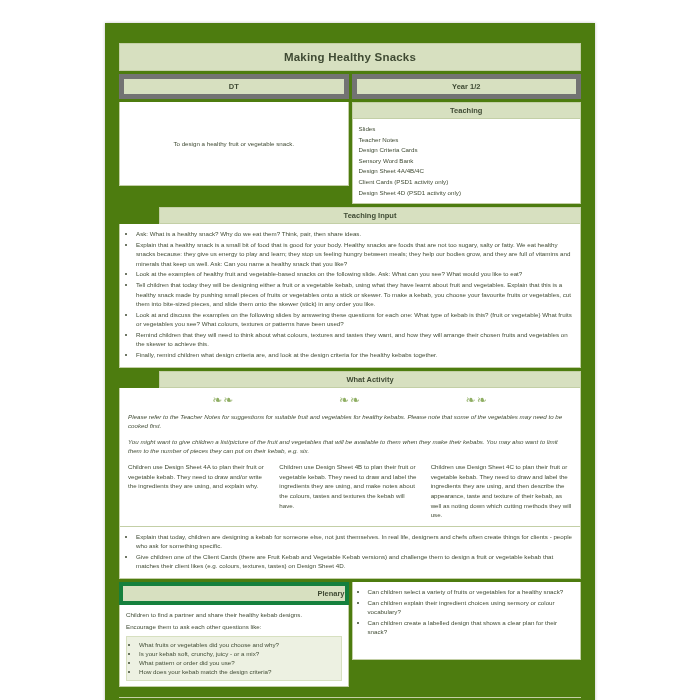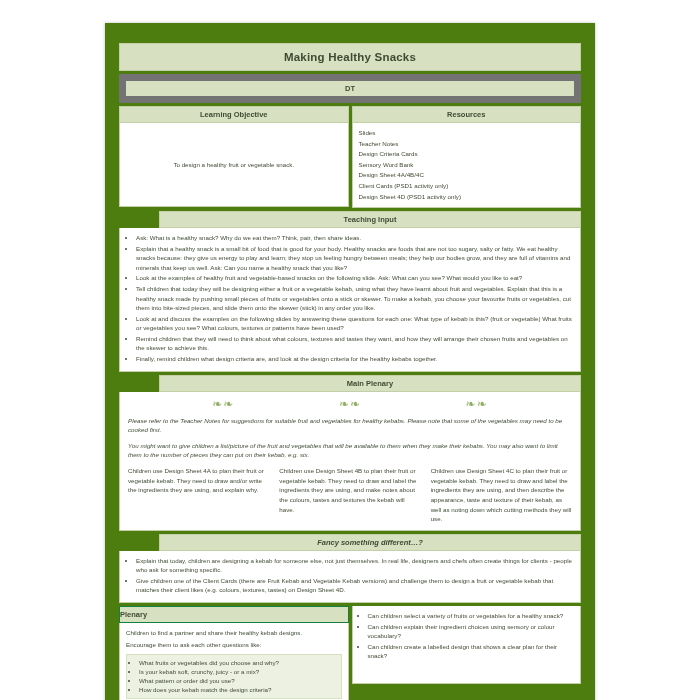--- a/index.html
+++ b/index.html
@@ -39,21 +39,21 @@
     letter-spacing: .2px;
   }
   .meta-row {
     display: flex;
     gap: 3px;
     margin-top: 3px;
   }
   .meta-cell {
     flex: 1;
     background: #d7e0c0;
-    border: 7px solid #737373;
+    border: 5px solid #737373;
     text-align: center;
     font-size: 7.5px;
     font-weight: bold;
     padding: 3px 0;
   }
   .two-col {
     display: flex;
     gap: 3px;
     margin-top: 3px;
   }
@@ -146,22 +146,22 @@
     line-height: 1.55;
   }
   .plen-row {
     display: flex;
     gap: 3px;
     margin-top: 3px;
   }
   .plen-col { flex: 1; }
   .plen-head {
     background: #d7e0c0;
-    border: 1px solid #15803d;
-    text-align: left;
+    border: 4px solid #15803d;
+    text-align: right;
     font-size: 7.5px;
     font-weight: bold;
     padding: 3px 0;
   }
   .plen-body {
     border: 1px solid #c3cfa6;
     border-top: none;
     background: #ffffff;
     font-size: 6.2px;
     line-height: 1.5;
@@ -191,29 +191,29 @@
 </head>
 <body>
 
 <div class="page">
   <div class="sheet">
 
     <div class="title-bar">Making Healthy Snacks</div>
 
     <div class="meta-row">
       <div class="meta-cell">DT</div>
+      <div class="meta-cell">Year 1/2</div>
     </div>
 
     <div class="two-col">
       <div class="col">
-        <div class="col-head">Learning Objective</div>
         <div class="col-body lo-body">To design a healthy fruit or vegetable snack.</div>
       </div>
       <div class="col">
-        <div class="col-head">Resources</div>
+        <div class="col-head">Teaching</div>
         <div class="col-body">
           <ul class="res-list">
             <li>Slides</li>
             <li>Teacher Notes</li>
             <li>Design Criteria Cards</li>
             <li>Sensory Word Bank</li>
             <li>Design Sheet 4A/4B/4C</li>
             <li>Client Cards (PSD1 activity only)</li>
             <li>Design Sheet 4D (PSD1 activity only)</li>
           </ul>
@@ -227,37 +227,36 @@
         <li>Ask: What is a healthy snack? Why do we eat them? Think, pair, then share ideas.</li>
         <li>Explain that a healthy snack is a small bit of food that is good for your body. Healthy snacks are foods that are not too sugary, salty or fatty. We eat healthy snacks because: they give us energy to play and learn; they stop us feeling hungry between meals; they help our bodies grow, and they are full of vitamins and minerals that keep us well. Ask: Can you name a healthy snack that you like?</li>
         <li>Look at the examples of healthy fruit and vegetable-based snacks on the following slide. Ask: What can you see? What would you like to eat?</li>
         <li>Tell children that today they will be designing either a fruit or a vegetable kebab, using what they have learnt about fruit and vegetables. Explain that this is a healthy snack made by pushing small pieces of fruits or vegetables onto a stick or skewer. To make a kebab, you choose your favourite fruits or vegetables, cut them into bite-sized pieces, and slide them onto the skewer (stick) in any order you like.</li>
         <li>Look at and discuss the examples on the following slides by answering these questions for each one: What type of kebab is this? (fruit or vegetable) What fruits or vegetables you see? What colours, textures or patterns have been used?</li>
         <li>Remind children that they will need to think about what colours, textures and tastes they want, and how they will arrange their chosen fruits and vegetables on the skewer to achieve this.</li>
         <li>Finally, remind children what design criteria are, and look at the design criteria for the healthy kebabs together.</li>
       </ul>
     </div>
 
-    <div class="band">Main Plenary</div>
+    <div class="band">What Activity</div>
     <div class="activity-body">
       <div class="leaf-row">
         <span class="leaf">❧❧</span>
         <span class="leaf">❧❧</span>
         <span class="leaf">❧❧</span>
       </div>
       <div class="activity-intro">Please refer to the Teacher Notes for suggestions for suitable fruit and vegetables for healthy kebabs. Please note that some of the vegetables may need to be cooked first.</div>
       <div class="activity-intro">You might want to give children a list/picture of the fruit and vegetables that will be available to them when they make their kebabs. You may also want to limit them to the number of pieces they can put on their kebab, e.g. six.</div>
       <div class="activity-cols">
         <div class="acol">Children use Design Sheet 4A to plan their fruit or vegetable kebab. They need to draw and/or write the ingredients they are using, and explain why.</div>
         <div class="acol">Children use Design Sheet 4B to plan their fruit or vegetable kebab. They need to draw and label the ingredients they are using, and make notes about the colours, tastes and textures the kebab will have.</div>
         <div class="acol">Children use Design Sheet 4C to plan their fruit or vegetable kebab. They need to draw and label the ingredients they are using, and then describe the appearance, taste and texture of their kebab, as well as noting down which cutting methods they will use.</div>
       </div>
     </div>
 
-    <div class="band italic">Fancy something different…?</div>
     <div class="section-body">
       <ul class="bullets">
         <li>Explain that today, children are designing a kebab for someone else, not just themselves. In real life, designers and chefs often create things for clients - people who ask for something specific.</li>
         <li>Give children one of the Client Cards (there are Fruit Kebab and Vegetable Kebab versions) and challenge them to design a fruit or vegetable kebab that matches their client likes (e.g. colours, textures, tastes) on Design Sheet 4D.</li>
       </ul>
     </div>
 
     <div class="plen-row">
       <div class="plen-col">
         <div class="plen-head">Plenary</div>

